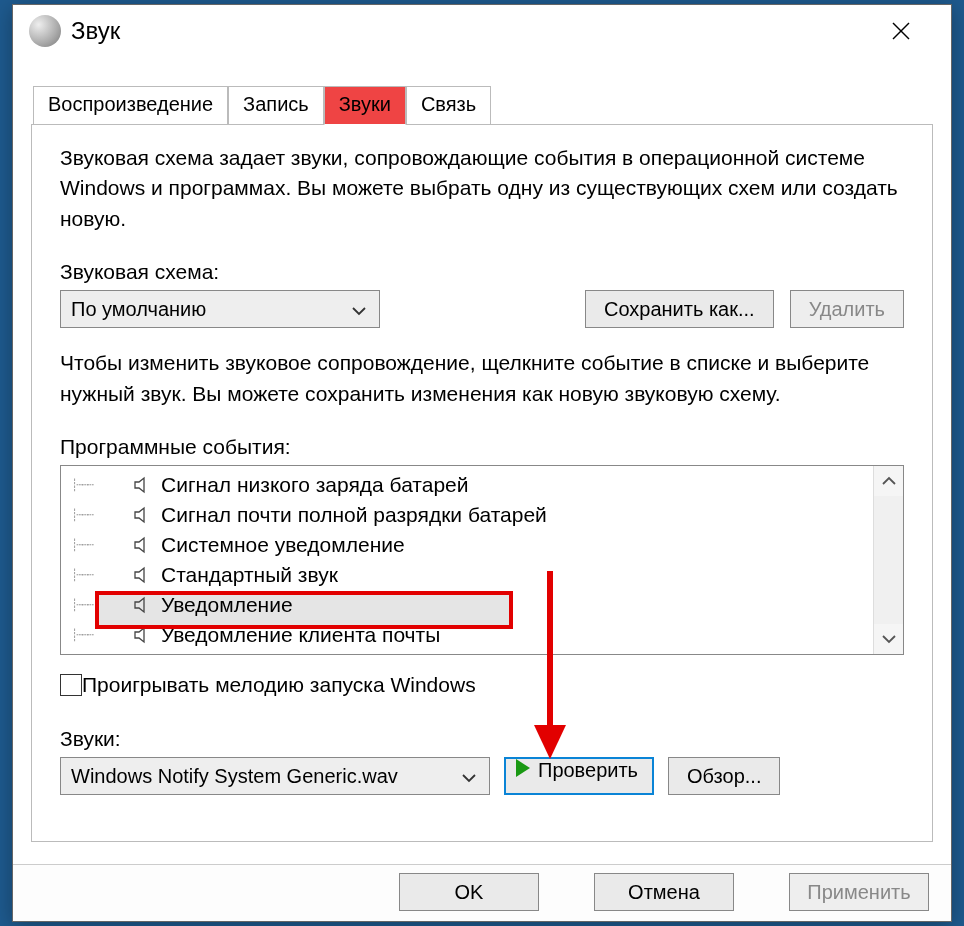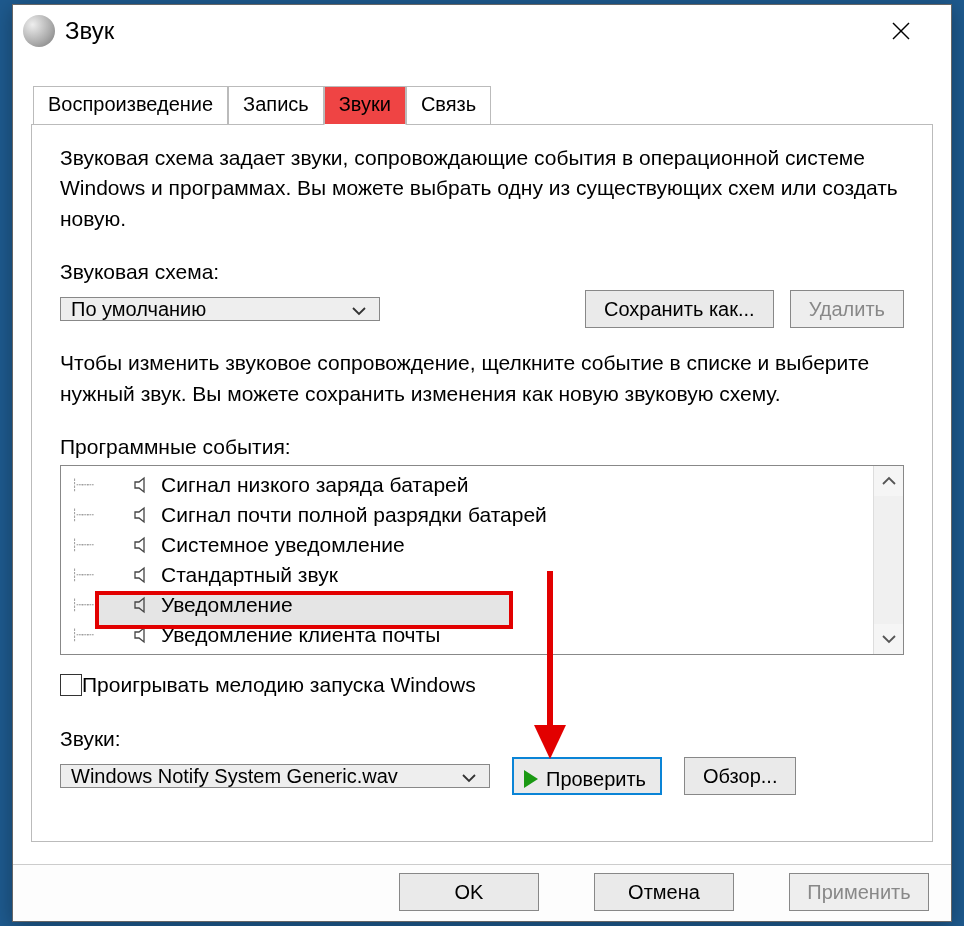--- a/index.html
+++ b/index.html
@@ -21,20 +21,21 @@
     height: 918px;
     background: #fff;
     border: 1px solid #666;
     box-shadow: 0 4px 20px rgba(0,0,0,.3);
   }
   .titlebar {
     display: flex;
     align-items: center;
     padding: 6px 28px 4px 10px;
     height: 50px;
+    margin-left: 6px;
   }
   .titlebar-icon {
     width: 32px; height: 32px;
     margin-right: 10px;
     background: radial-gradient(circle at 30% 30%, #eee, #aaa 60%, #777);
     border-radius: 50%;
     position: relative;
   }
   .titlebar-title { font-size: 24px; color: #000; }
   .close-btn {
@@ -92,21 +93,21 @@
     display: flex;
     gap: 16px;
     align-items: center;
     margin-bottom: 20px;
   }
   .combo {
     display: flex;
     align-items: center;
     border: 1px solid #888;
     background: #eee;
-    height: 24px;
+    height: 38px;
     padding: 0 10px;
     font-size: 20px;
     position: relative;
     cursor: pointer;
   }
   .combo .caret {
     margin-left: auto;
     width: 20px; text-align: center;
   }
   .combo-scheme { width: 320px; }
@@ -198,31 +199,31 @@
     font-size: 21px;
     margin-bottom: 30px;
   }
   .checkbox {
     width: 22px; height: 22px;
     border: 1px solid #333;
     background: #fff;
   }
   .sounds-row {
     display: flex;
-    gap: 22px;
+    gap: 14px;
     align-items: center;
   }
   .combo-sound { width: 430px; background: #eee; }
   .btn-test {
     border: 2px solid #0a84d6;
     background: #eaeaea;
     height: 38px;
-    padding: 6px 14px 0 10px;
+    padding: 0 14px 0 10px;
     display: inline-flex;
-    align-items: center;
+    align-items: flex-start;
     gap: 8px;
     font-size: 20px;
   }
   .play-tri {
     width: 0; height: 0;
     border-left: 14px solid #1a9913;
     border-top: 9px solid transparent;
     border-bottom: 9px solid transparent;
   }
   .bottom-bar {

